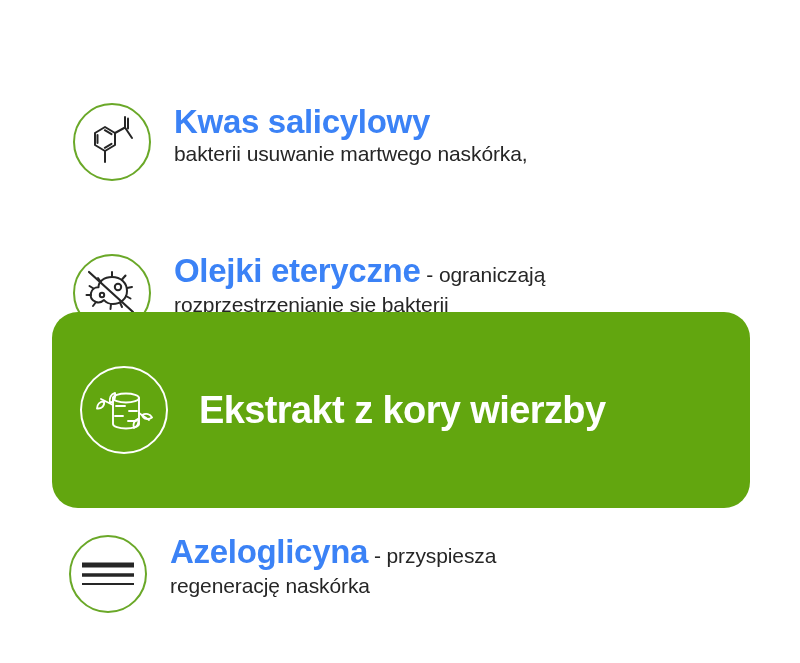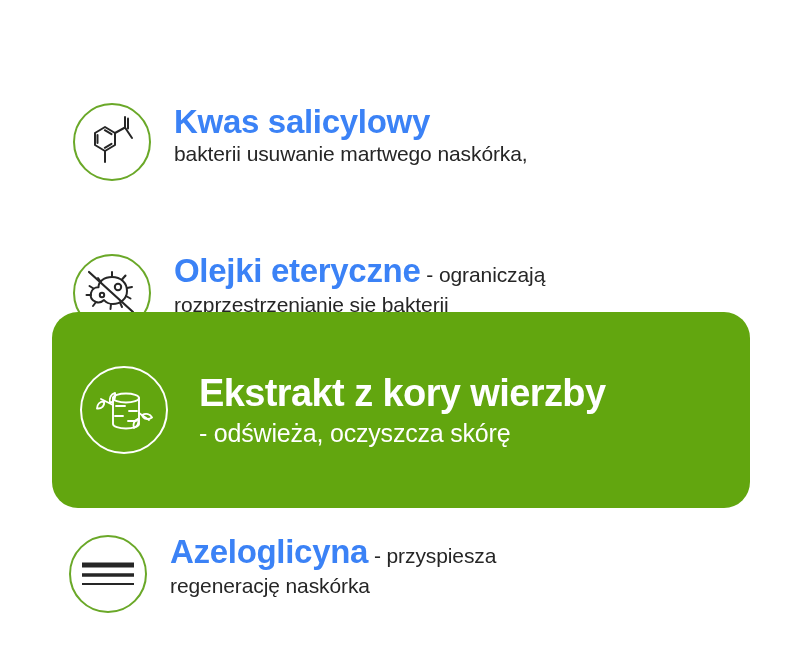--- a/index.html
+++ b/index.html
@@ -193,21 +193,20 @@
           <path d="M19 26 c-1 -5 1 -9 5 -10 c1 4 -0.5 8.5 -5 10 z"></path>
           <path d="M13 24 c-4 0.5 -7 3.5 -7 7.5 c4.5 0.5 8 -2.5 7 -7.5 z"></path>
           <path d="M48 36 L58 43"></path>
           <path d="M51 38 c4 -2 8 -1 10 2.5 c-3.5 2.5 -8 2 -10 -2.5 z"></path>
           <path d="M47 42 c1 4 -0.5 7.5 -4 9 c-1.5 -3.5 0 -7.5 4 -9 z"></path>
         </g>
       </svg>
     </div>
     <div class="ing-text">
       <span class="panel-name">Ekstrakt z kory wierzby</span>
-      <span class="panel-sub">- odświeża, oczyszcza skórę</span>
     </div>
   </div>
 
   <div class="ing-row" id="row-azelo">
     <div class="icon-badge">
       <svg width="62" height="62" viewBox="0 0 62 62" aria-hidden="true">
         <g stroke="#262626" stroke-linecap="butt">
           <line x1="5" y1="22" x2="57" y2="22" stroke-width="5"></line>
           <line x1="5" y1="32" x2="57" y2="32" stroke-width="3.4"></line>
           <line x1="5" y1="41" x2="57" y2="41" stroke-width="1.9"></line>

